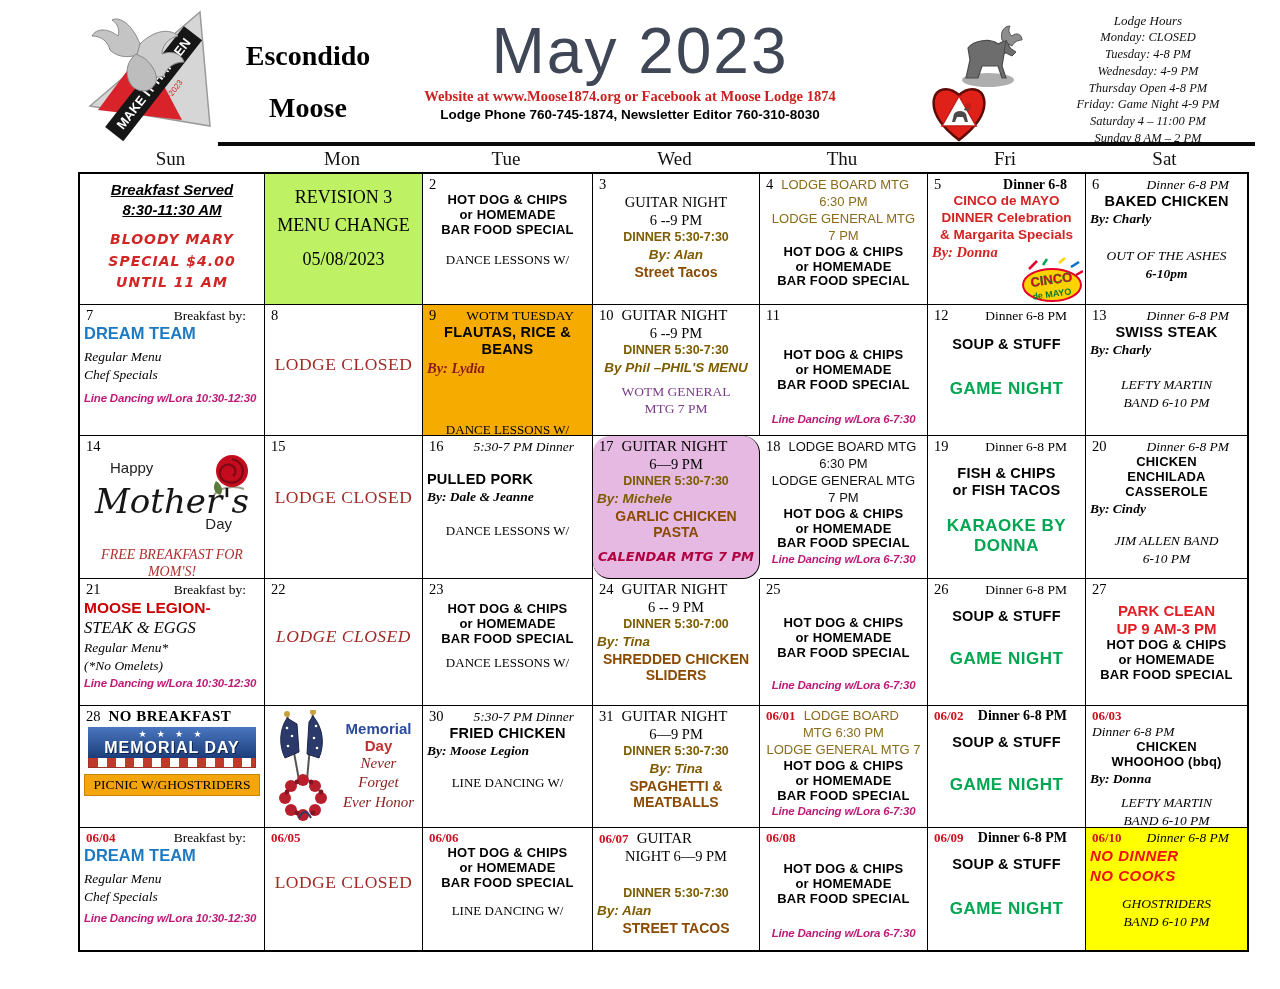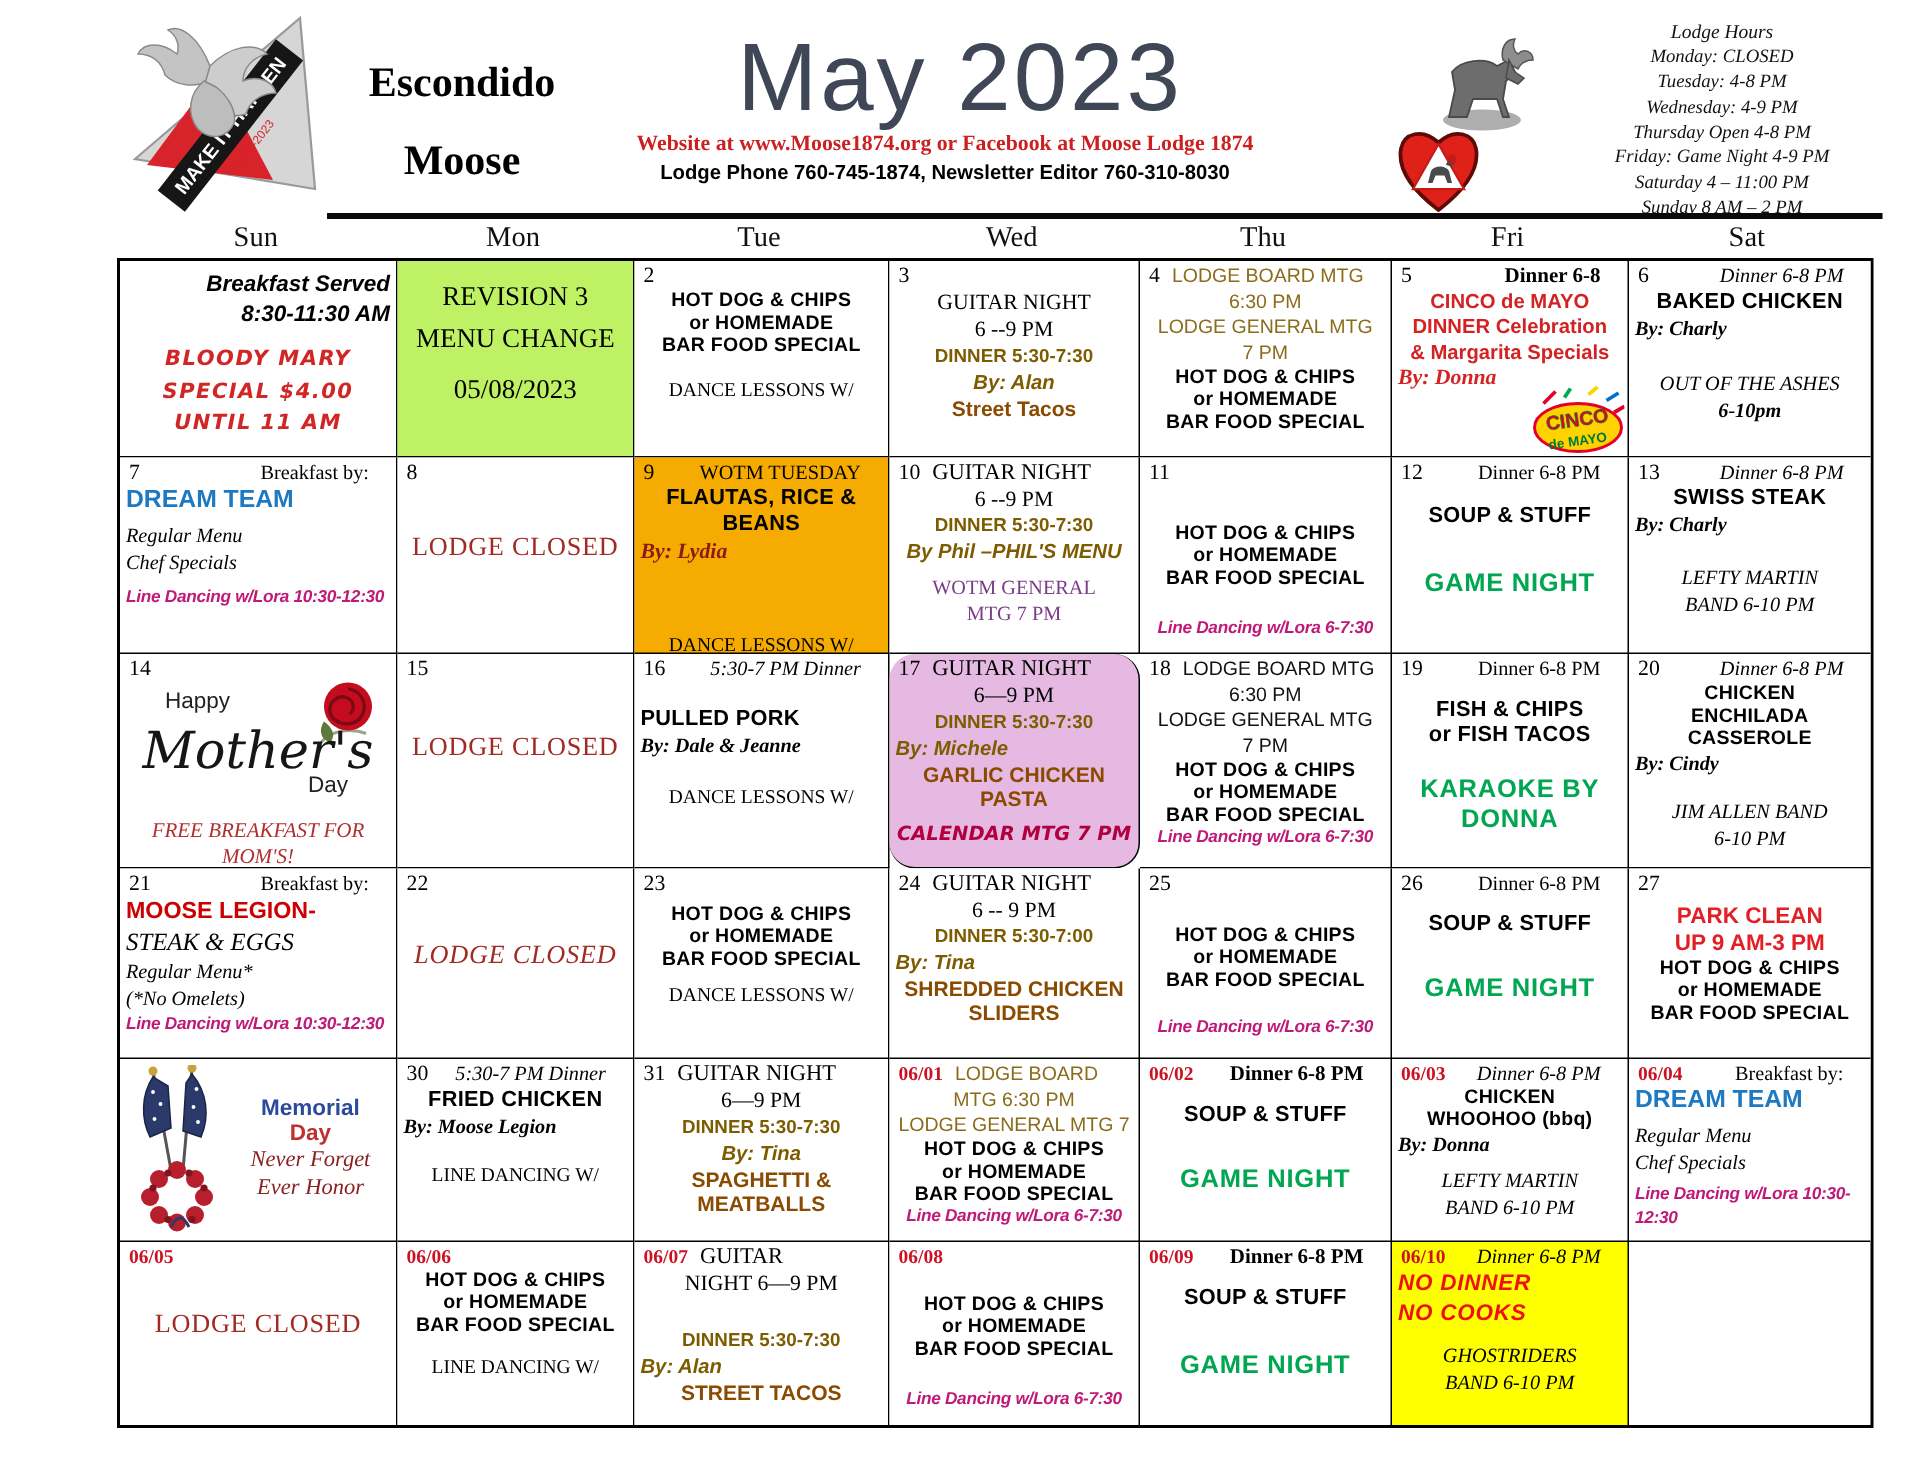--- a/index.html
+++ b/index.html
@@ -29,21 +29,21 @@
 
   .drow{display:flex;align-items:baseline;justify-content:space-between;padding:0 2px;}
   .drow.inline{justify-content:flex-start;gap:8px;}
   .cdate{font-family:"Liberation Serif",serif;font-size:14.5px;color:#000;}
   .cdate.red{font-weight:bold;font-size:13px;color:#cc1122;}
 
   
   .s-serif{font:13px "Liberation Serif",serif;line-height:1.25;margin-top:45px;}
   .s-serif-md{font:14.5px "Liberation Serif",serif;line-height:1.25;}
   .s-serif-lg{font:18px "Liberation Serif",serif;line-height:1.55;}
-  .s-bu{font:bold italic 15px "Liberation Sans",sans-serif;line-height:1.3;text-align:right;}
+  .s-bu{font:bold italic 15px "Liberation Sans",sans-serif;text-decoration:underline;line-height:1.3;}
   .s-redscript{color:#d22525;font:bold italic 14px "DejaVu Sans",sans-serif;letter-spacing:1px;line-height:1.55;}
   .s-food{font:bold 13px "Liberation Sans",sans-serif;letter-spacing:.2px;line-height:1.15;}
   .s-food-lg{font:bold 14.5px "Liberation Sans",sans-serif;letter-spacing:.2px;line-height:1.2;}
   .s-dinner{color:#7d5c00;font:bold 12.5px "Liberation Sans",sans-serif;line-height:1.35;}
   .s-brownby{color:#7d5c00;font:bold italic 13.5px "Liberation Sans",sans-serif;line-height:1.3;}
   .s-brownfood{color:#8a4a00;font:bold 14px "Liberation Sans",sans-serif;line-height:1.2;}
   .s-oliv{color:#8a6c1a;font:13px "Liberation Sans",sans-serif;line-height:1.3;}
   .s-sansblk{color:#111;font:13px "Liberation Sans",sans-serif;line-height:1.3;}
   .s-dance{color:#bf1a78;font:bold italic 11.5px "Liberation Sans",sans-serif;letter-spacing:-.2px;line-height:1.4;}
   .s-blue{color:#1d7ac2;font:bold 16.5px "Liberation Sans",sans-serif;line-height:1.2;}
@@ -444,20 +444,34 @@
       </div>
       <div class="cell">
         <div class="drow">
           <span class="cdate">27</span>
         </div>
         <div class="s-redbig" style="margin-top: 4px;">PARK CLEAN</div>
         <div class="s-redbig">UP 9 AM-3 PM</div>
         <div class="s-food">HOT  DOG &amp; CHIPS</div>
         <div class="s-food">or HOMEMADE</div>
         <div class="s-food">BAR FOOD SPECIAL</div>
+      </div>
+      <div class="cell">
+        <div class="drow inline">
+          <span class="cdate">28</span>
+          <span class="s-hdrnb">NO BREAKFAST</span>
+        </div>
+        <div class="g-membanner">
+          <div class="mb-top">
+            <div class="mb-stars">★ ★ ★ ★</div>
+            <div class="mb-text">MEMORIAL DAY</div>
+          </div>
+          <div class="mb-stripes"></div>
+        </div>
+        <div class="s-picnic" style="margin-top: 6px;">PICNIC W/GHOSTRIDERS</div>
       </div>
       <div class="cell">
         <div class="g-memflags">
           <svg width="70" height="112" viewBox="0 0 70 112">
             <line x1="18" y1="4" x2="30" y2="70" stroke="#555" stroke-width="2"></line>
             <line x1="44" y1="2" x2="38" y2="70" stroke="#555" stroke-width="2"></line>
             <circle cx="18" cy="4" r="3" fill="#c8a23c"></circle>
             <circle cx="44" cy="2" r="3" fill="#c8a23c"></circle>
             <path d="M18,8 C10,20 10,36 16,48 L30,42 L28,14 Z" fill="#2b3a6b" stroke="#1a2547" stroke-width="1"></path>
             <path d="M44,6 C54,18 56,34 50,48 L38,44 L40,12 Z" fill="#2b3a6b" stroke="#1a2547" stroke-width="1"></path>
@@ -532,21 +546,21 @@
       </div>
       <div class="cell">
         <div class="drow" style="padding-right: 14px;">
           <span class="cdate red">06/02</span>
           <span class="s-hdrb">Dinner 6-8 PM</span>
         </div>
         <div class="s-food-lg" style="margin-top: 10px;">SOUP &amp; STUFF</div>
         <div class="s-green" style="margin-top: 24px;">GAME NIGHT</div>
       </div>
       <div class="cell">
-        <div class="drow" style="padding-right: 14px;">
+        <div class="drow" style="padding-right: 14px; flex-direction: column;">
           <span class="cdate red">06/03</span>
           <span class="s-hdri">Dinner 6-8 PM</span>
         </div>
         <div class="s-food">CHICKEN</div>
         <div class="s-food">WHOOHOO (bbq)</div>
         <div class="s-iserifb al">By: Donna</div>
         <div class="s-iserif-md" style="margin-top: 6px;">LEFTY MARTIN</div>
         <div class="s-iserif-md">BAND  6-10 PM</div>
       </div>
       <div class="cell">

